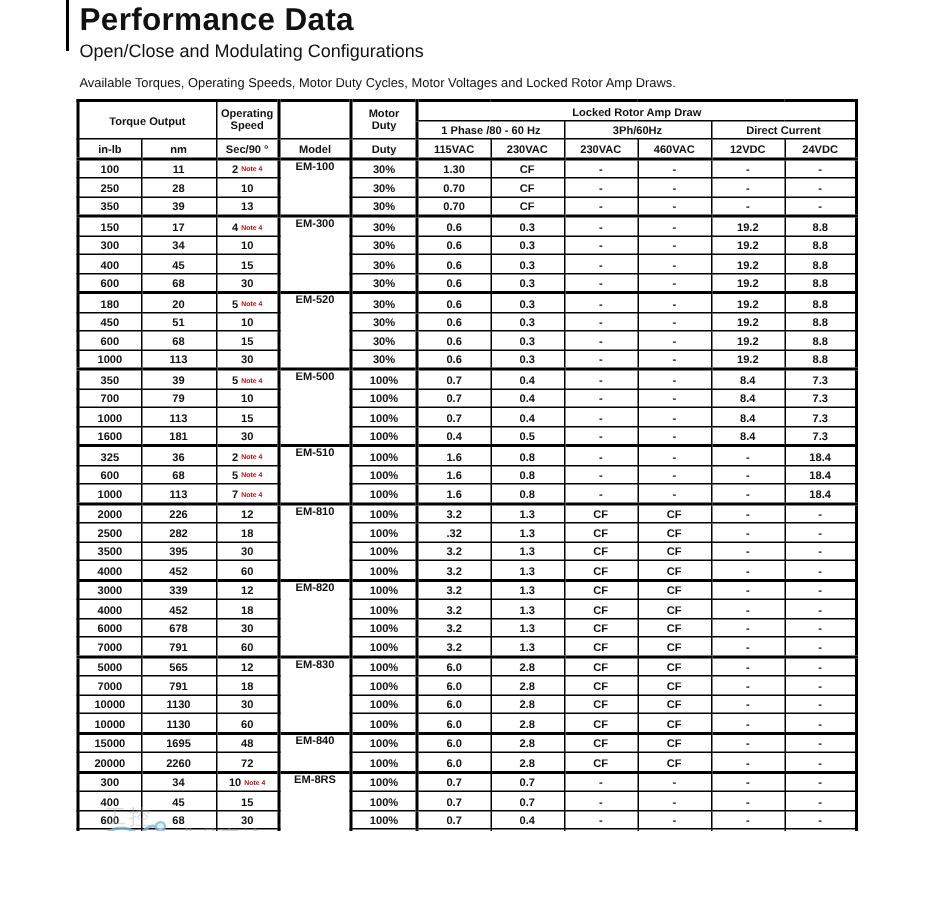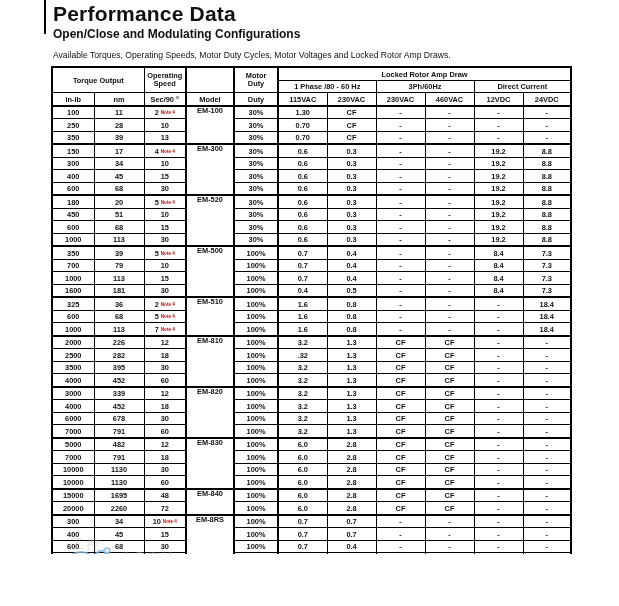--- a/index.html
+++ b/index.html
@@ -1,21 +1,21 @@
 <!DOCTYPE html>
 <html><head>
 <meta charset="utf-8">
 <style>
   html,body{margin:0;padding:0;background:#fff;}
   .page{position:relative;width:619px;height:554px;background:#ffffff;overflow:hidden;
         font-family:"Liberation Sans",sans-serif;color:#111;}
   .left-rule{position:absolute;left:44px;top:0;width:2px;height:34px;background:#000;}
   .content{position:absolute;left:51px;top:2px;width:540px;}
   .title{font-size:21px;font-weight:700;letter-spacing:.2px;margin:0 0 1px 2px;}
-  .subtitle{font-size:12px;font-weight:700;margin:0 0 9px 2px;}
+  .subtitle{font-size:12px;font-weight:400;margin:0 0 9px 2px;}
   .intro{margin-left:2px;line-height:1.22;}
   .intro .b{font-size:8.6px;font-weight:400;}
   .intro .n{font-size:8.4px;font-weight:400;}
   table.perf{border-collapse:collapse;table-layout:fixed;width:519px;margin-top:6px;
              border:2.5px solid #000;}
   table.perf th,table.perf td{border:1px solid #000;padding:0;text-align:center;
              font-size:7.4px;font-weight:700;height:11.5px;line-height:1;overflow:hidden;white-space:nowrap;}
   thead th{font-size:7.4px;}
   thead tr.units th{border-bottom:2.5px solid #000;}
   th.torque-hd{border-bottom:1.6px solid #000;}
@@ -413,21 +413,21 @@
             <td>100%</td>
             <td class="amp-0">3.2</td>
             <td class="amp-1">1.3</td>
             <td class="amp-2">CF</td>
             <td class="amp-3">CF</td>
             <td class="amp-4">-</td>
             <td class="amp-5">-</td>
           </tr>
           <tr class="grp-top">
             <td>5000</td>
-            <td>482</td>
+            <td>565</td>
             <td><span>12</span></td>
             <td class="model-col cell-model" rowspan="4">EM-830</td>
             <td>100%</td>
             <td class="amp-0">6.0</td>
             <td class="amp-1">2.8</td>
             <td class="amp-2">CF</td>
             <td class="amp-3">CF</td>
             <td class="amp-4">-</td>
             <td class="amp-5">-</td>
           </tr>

